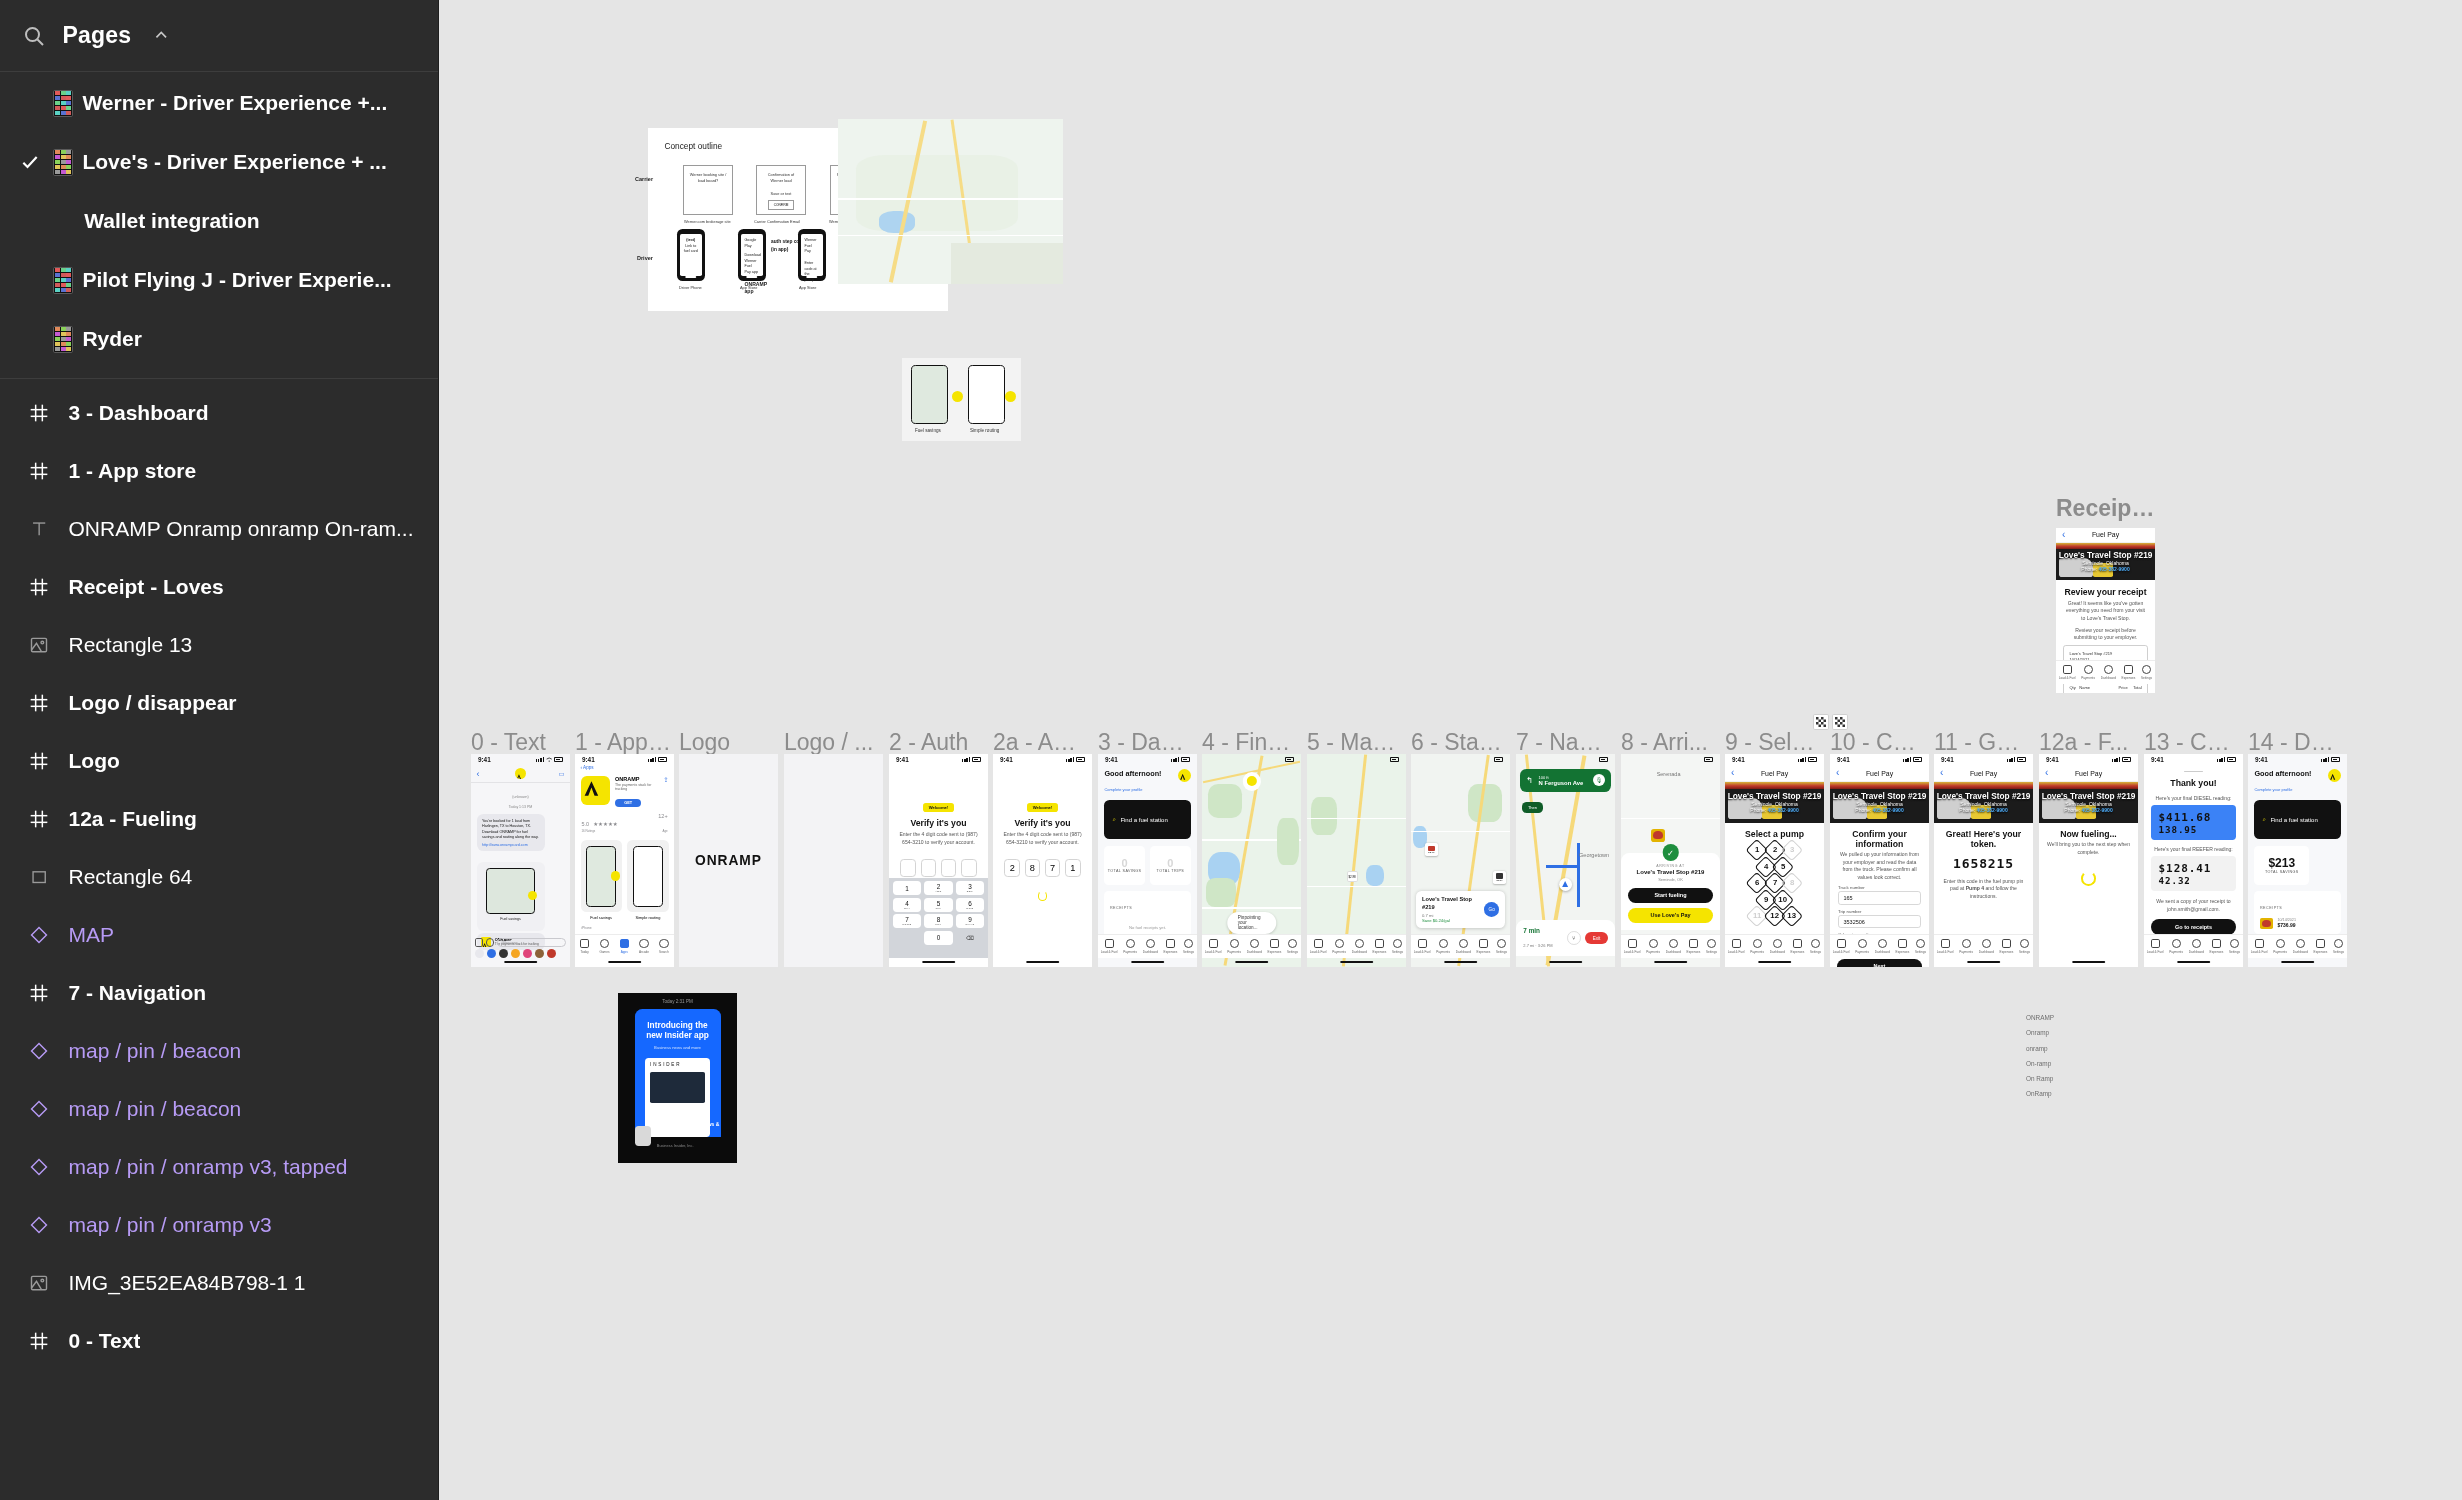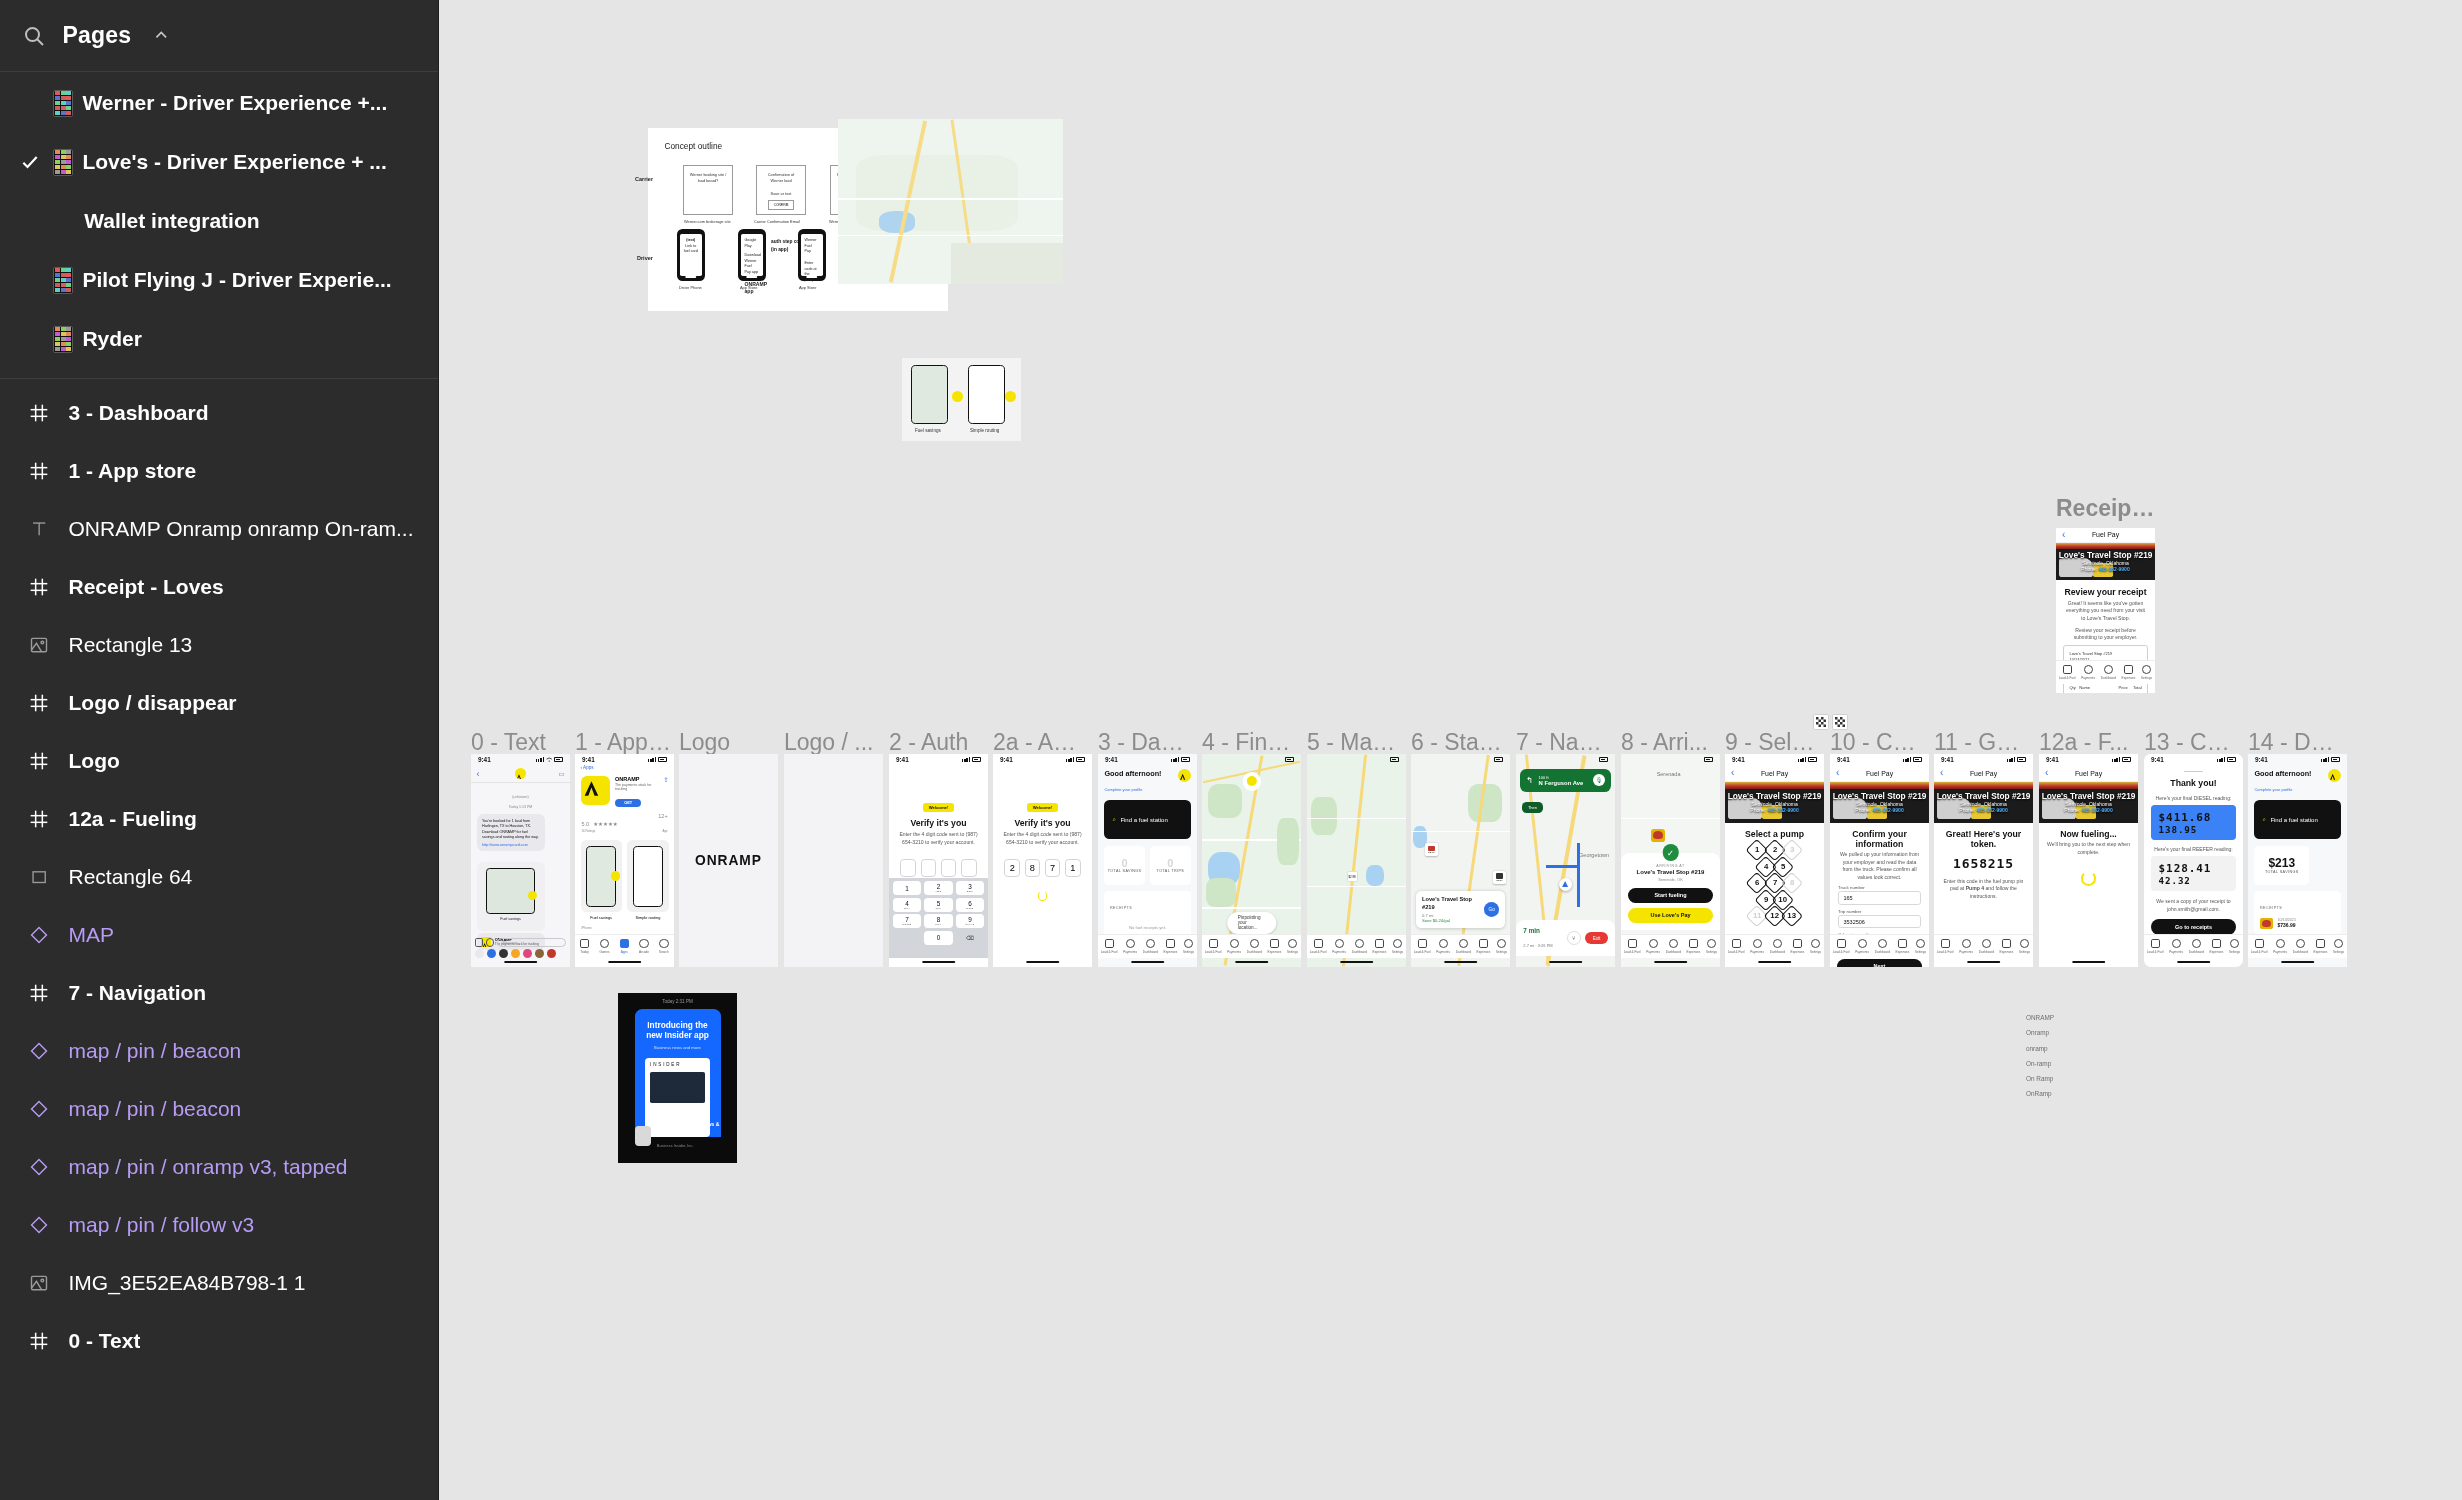--- a/index.html
+++ b/index.html
@@ -439,21 +439,21 @@
             </svg>
           </span>
           <span class="layer-label comp">map / pin / onramp v3, tapped</span>
         </div>
         <div class="layer-row">
           <span class="layer-ic">
             <svg width="20" height="20" viewBox="0 0 24 24" fill="none" stroke="#b79bf5" stroke-width="1.7">
               <rect x="12" y="3" width="12.7" height="12.7" transform="rotate(45 12 3)"></rect>
             </svg>
           </span>
-          <span class="layer-label comp">map / pin / follow v3</span>
+          <span class="layer-label comp">map / pin / onramp v3</span>
         </div>
         <div class="layer-row">
           <span class="layer-ic">
             <svg width="20" height="20" viewBox="0 0 24 24" fill="none" stroke="#9a9a9a" stroke-width="1.7">
               <rect x="3" y="4" width="18" height="16" rx="1.5"></rect>
               <circle cx="16" cy="9" r="1.6"></circle>
               <polyline points="3,18 9,10 15,20"></polyline>
             </svg>
           </span>
           <span class="layer-label plain">IMG_3E52EA84B798-1 1</span>
@@ -1496,21 +1496,21 @@
       </div>
       <div class="screen-title">Now fueling...</div>
       <div class="screen-sub">We'll bring you to the next step when complete.</div>
       <div style="text-align:center; margin-top:14.7px;">
         <span style="display:inline-block; width:14.7px; height:14.7px; border-radius:50%; border:2.8px solid #f5e400; border-top-color:#fff;"></span>
       </div>
       <div class="homebar"></div>
     </div>
 
     <div class="frame-label" style="left:1705px; top:729px; width:92px;">13 - Co...</div>
-    <div class="frame" style="left:1705px; top:754px; width:99px; height:213px;border-radius:7px;">
+    <div class="frame" style="left:1705px; top:754px; width:99px; height:213px;">
       <div class="statusbar">
         <span class="sb-time">9:41</span>
         <span class="sb-icons">
           <span class="bars">
               <i style="height:2.8px"></i>
               <i style="height:3.7px"></i>
               <i style="height:4.6px"></i>
               <i style="height:5.5px"></i>
             </span>
           <span class="batt"></span>

